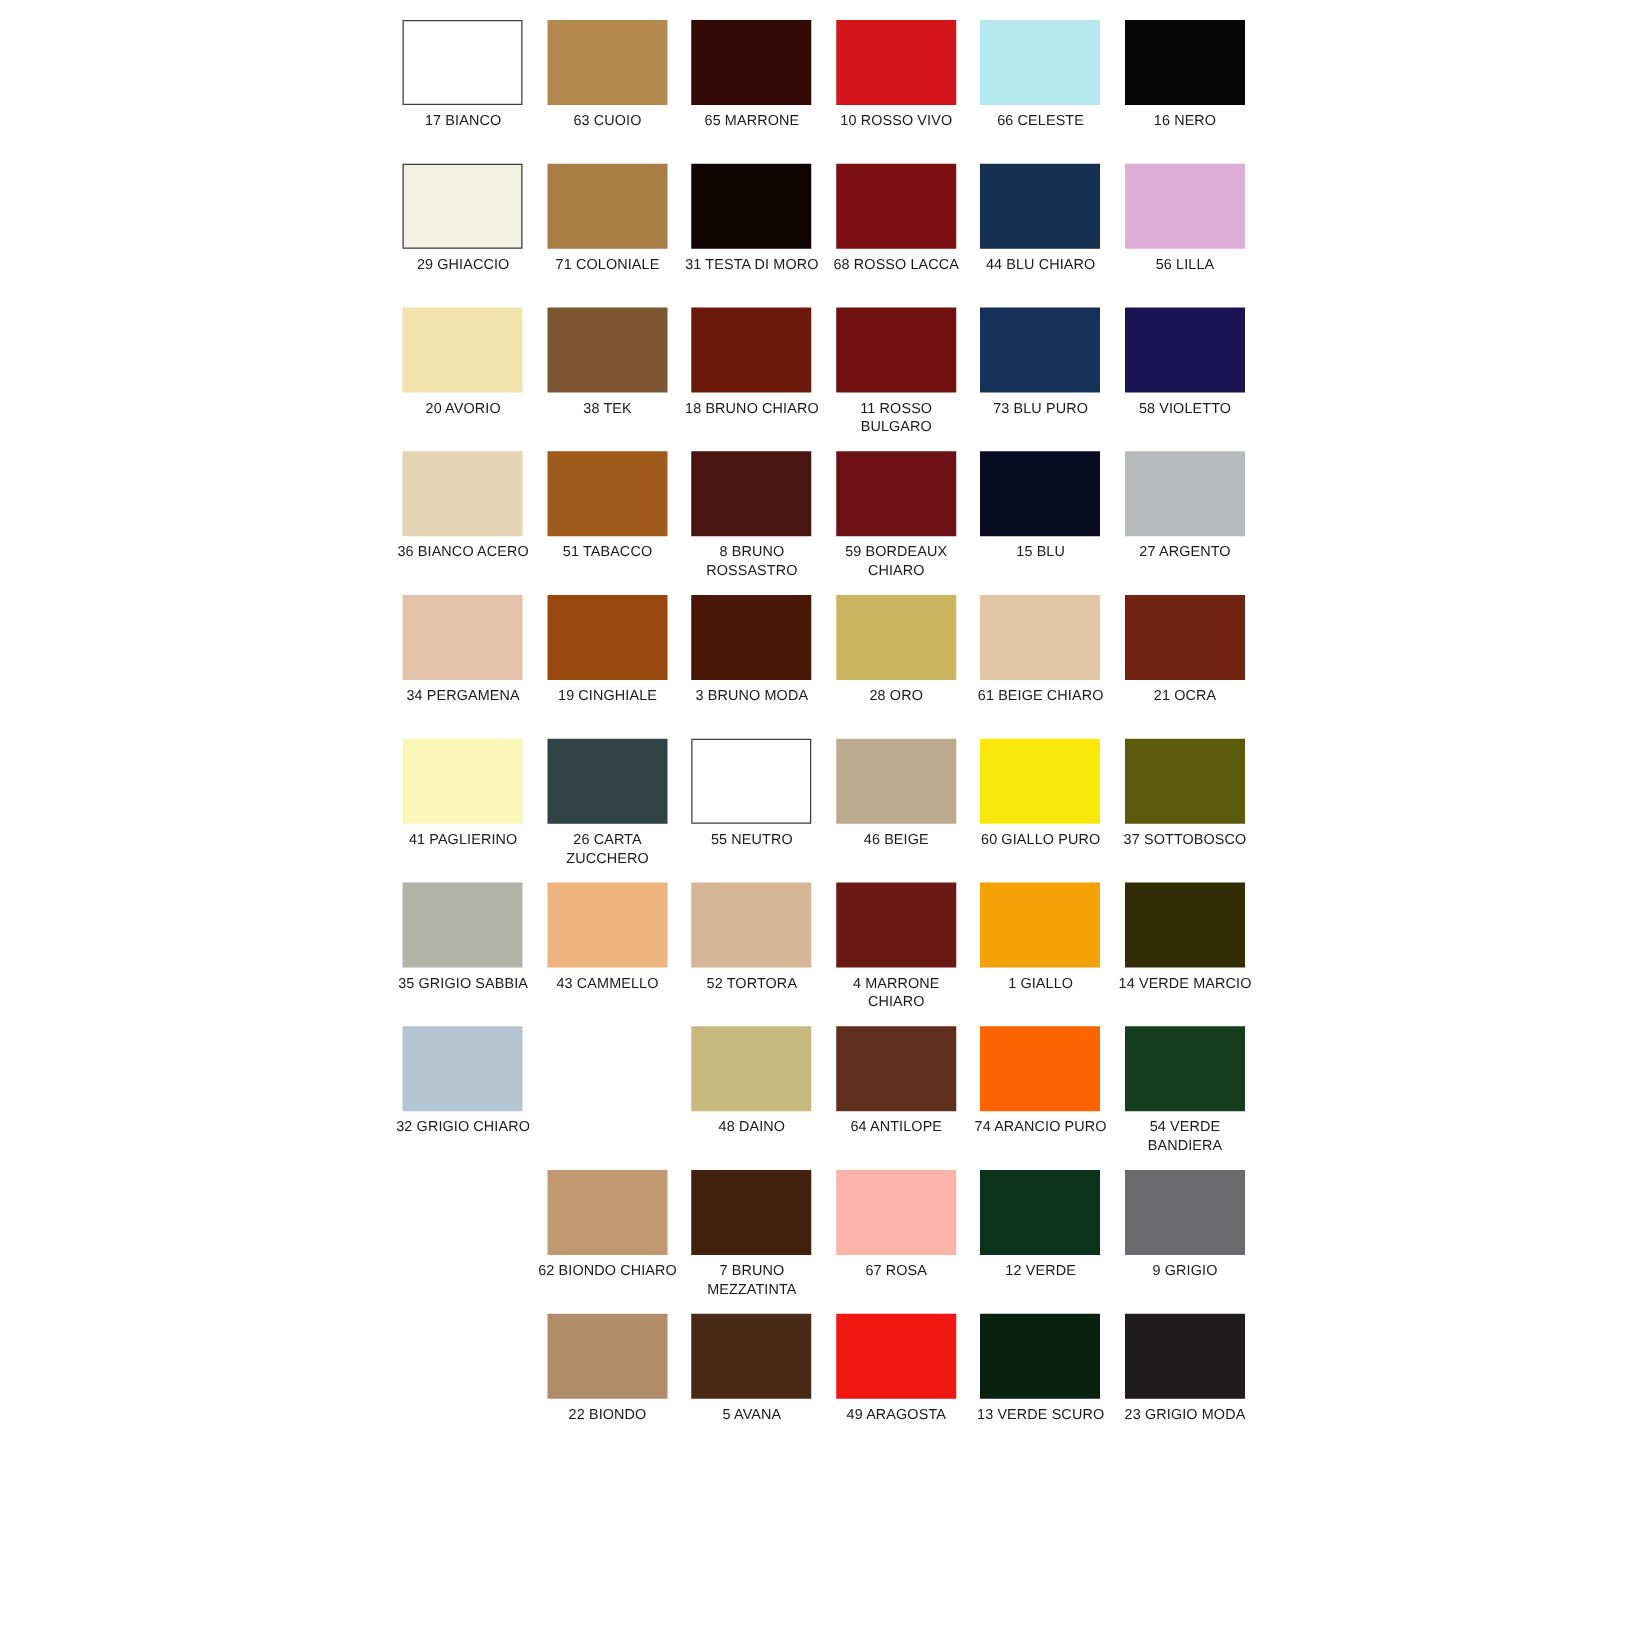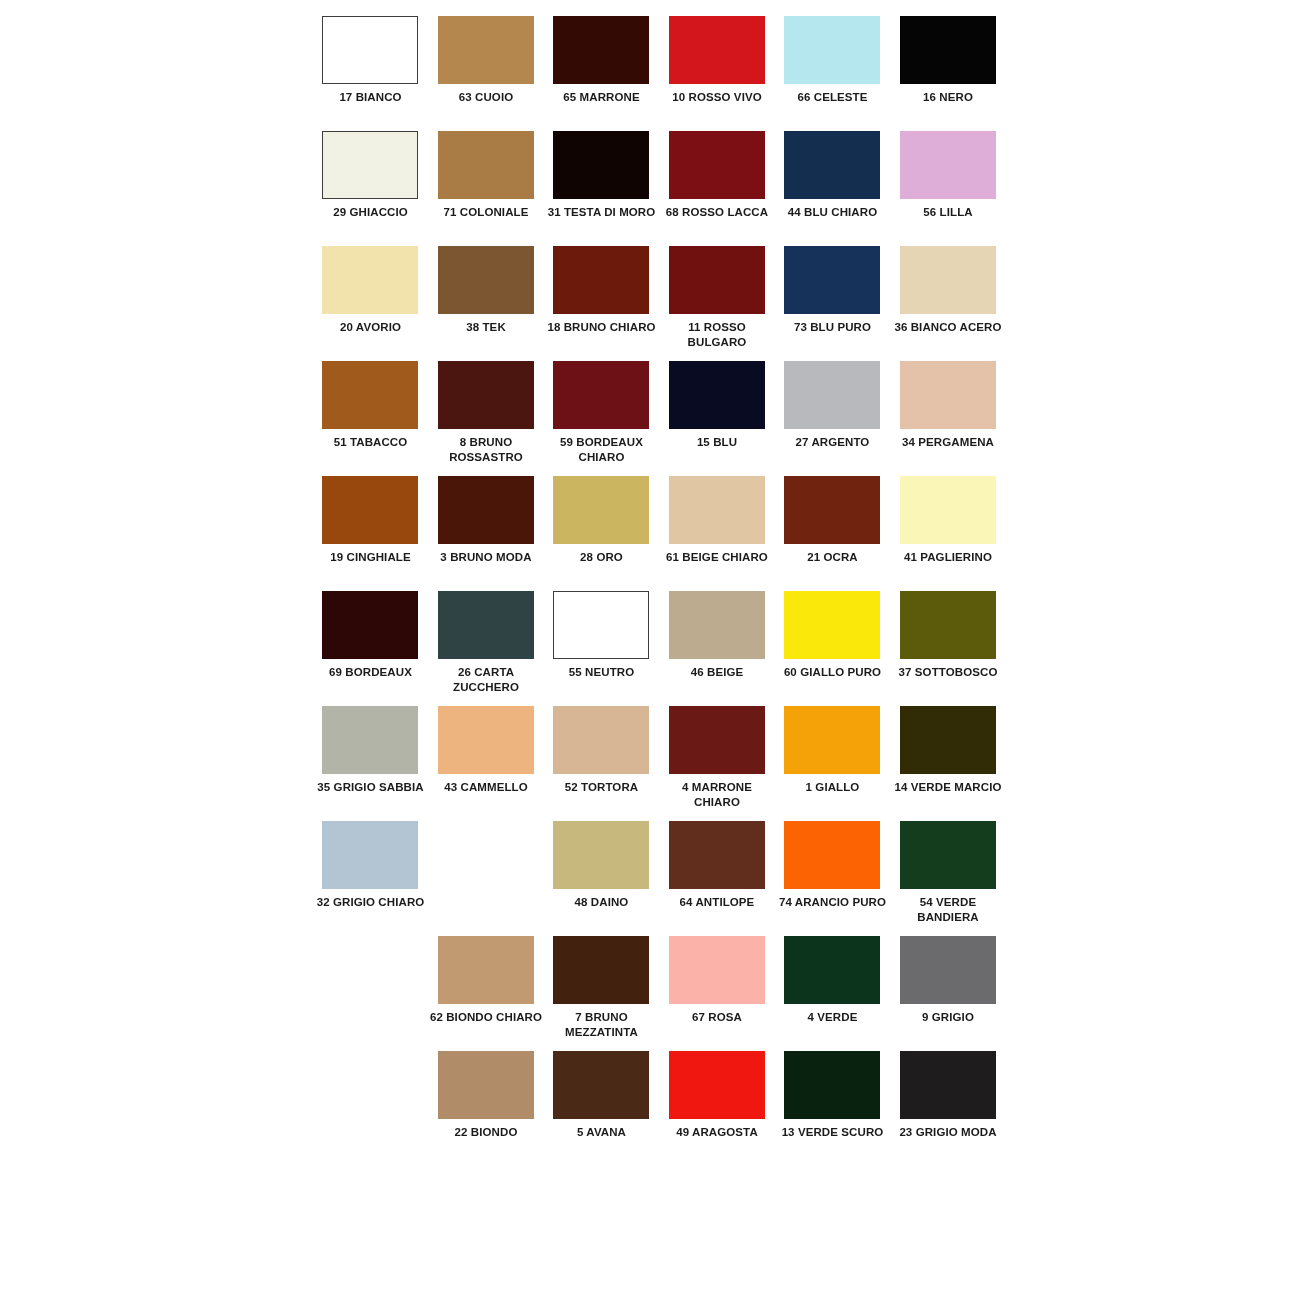--- a/index.html
+++ b/index.html
@@ -11,21 +11,20 @@
     width: 1314px;
     height: 1314px;
     font-family: "Liberation Sans", sans-serif;
     overflow: hidden;
   }
   #chart-root {
     position: relative;
     width: 1314px;
     height: 1314px;
     background: #ffffff;
-    font-weight: bold;
   }
   #swatch-grid {
     position: absolute;
     left: 318px;
     top: 16px;
     width: 692px;
     display: grid;
     grid-template-columns: repeat(6, 115.5px);
     grid-auto-rows: 115px;
   }
@@ -127,20 +126,24 @@
       </div>
       <div class="swatch-cell">
         <div class="swatch-chip" style="background: rgb(112, 16, 15);"></div>
         <div class="swatch-label">11 ROSSO BULGARO</div>
       </div>
       <div class="swatch-cell">
         <div class="swatch-chip" style="background: rgb(22, 50, 90);"></div>
         <div class="swatch-label">73 BLU PURO</div>
       </div>
       <div class="swatch-cell">
+        <div class="swatch-chip" style="background: rgb(28, 19, 85);"></div>
+        <div class="swatch-label">58 VIOLETTO</div>
+      </div>
+      <div class="swatch-cell">
         <div class="swatch-chip" style="background: rgb(230, 213, 180);"></div>
         <div class="swatch-label">36 BIANCO ACERO</div>
       </div>
       <div class="swatch-cell">
         <div class="swatch-chip" style="background: rgb(160, 90, 28);"></div>
         <div class="swatch-label">51 TABACCO</div>
       </div>
       <div class="swatch-cell">
         <div class="swatch-chip" style="background: rgb(75, 22, 16);"></div>
         <div class="swatch-label">8 BRUNO
@@ -181,24 +184,20 @@
       </div>
       <div class="swatch-cell">
         <div class="swatch-chip" style="background: rgb(112, 35, 15);"></div>
         <div class="swatch-label">21 OCRA</div>
       </div>
       <div class="swatch-cell">
         <div class="swatch-chip" style="background: rgb(250, 246, 184);"></div>
         <div class="swatch-label">41 PAGLIERINO</div>
       </div>
       <div class="swatch-cell">
-        <div class="swatch-chip" style="background: rgb(44, 7, 6);"></div>
-        <div class="swatch-label">69 BORDEAUX</div>
-      </div>
-      <div class="swatch-cell">
         <div class="swatch-chip" style="background: rgb(47, 66, 68);"></div>
         <div class="swatch-label">26 CARTA ZUCCHERO</div>
       </div>
       <div class="swatch-cell">
         <div class="swatch-chip outlined" style="background: rgb(255, 255, 255);"></div>
         <div class="swatch-label">55 NEUTRO</div>
       </div>
       <div class="swatch-cell">
         <div class="swatch-chip" style="background: rgb(188, 171, 142);"></div>
         <div class="swatch-label">46 BEIGE</div>
@@ -265,21 +264,21 @@
         <div class="swatch-chip" style="background: rgb(67, 33, 15);"></div>
         <div class="swatch-label">7 BRUNO
 MEZZATINTA</div>
       </div>
       <div class="swatch-cell">
         <div class="swatch-chip" style="background: rgb(251, 178, 168);"></div>
         <div class="swatch-label">67 ROSA</div>
       </div>
       <div class="swatch-cell">
         <div class="swatch-chip" style="background: rgb(12, 51, 27);"></div>
-        <div class="swatch-label">4 VERDE</div>
+        <div class="swatch-label">12 VERDE</div>
       </div>
       <div class="swatch-cell">
         <div class="swatch-chip" style="background: rgb(107, 106, 109);"></div>
         <div class="swatch-label">9 GRIGIO</div>
       </div>
       <div class="swatch-cell"></div>
       <div class="swatch-cell">
         <div class="swatch-chip" style="background: rgb(176, 140, 105);"></div>
         <div class="swatch-label">22 BIONDO</div>
       </div>

